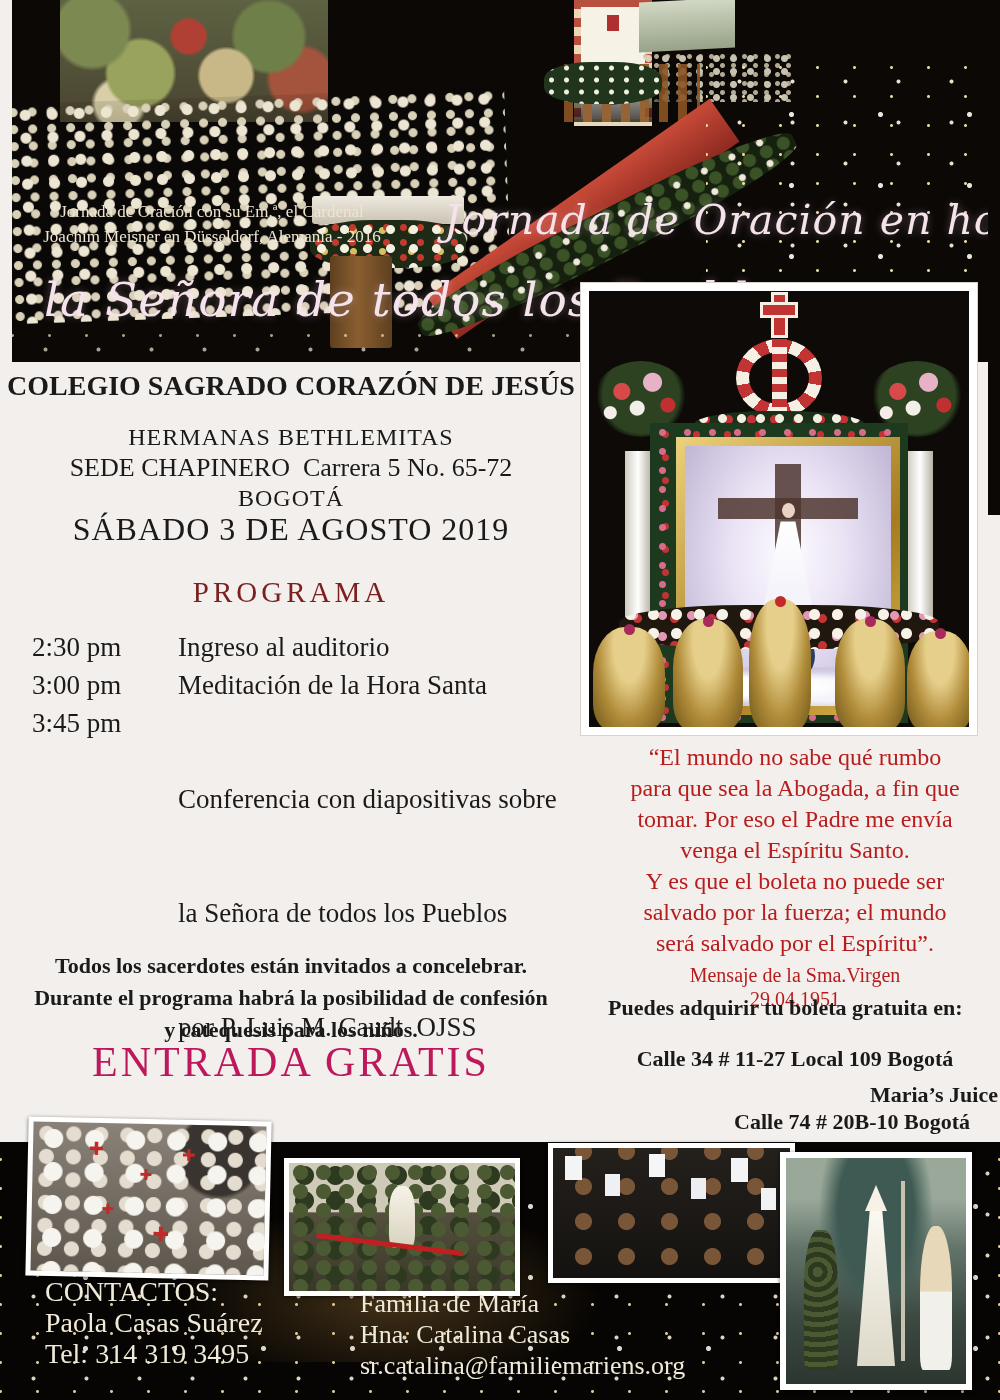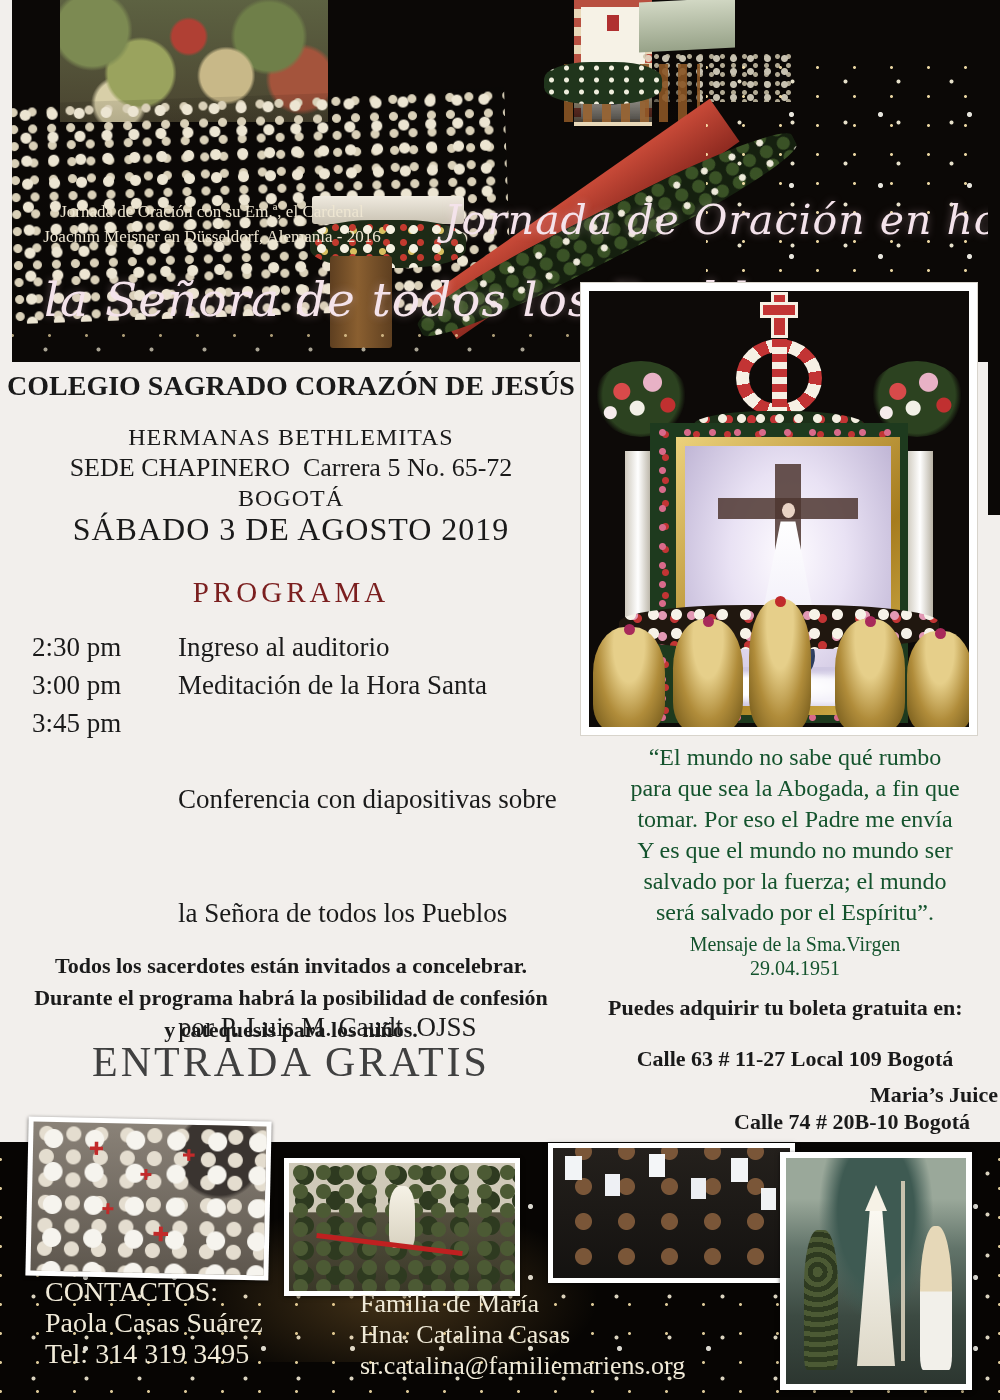--- a/index.html
+++ b/index.html
@@ -144,25 +144,25 @@
   .order{top:424px;font-size:24px;letter-spacing:1px;}
   .address{top:453px;font-size:26px;white-space:pre-wrap;}
   .city{top:485px;font-size:24px;letter-spacing:1px;}
   .eventdate{top:511px;font-size:32px;letter-spacing:1px;}
   .programa{top:576px;font-size:29px;color:#7b1f1f;letter-spacing:4px;}
   .program-list{position:absolute;left:32px;top:628px;font-size:27px;line-height:38px;text-align:left;}
   .prow{display:flex;}
   .ptime{width:118px;flex:none;}
   .plines{padding-left:28px;white-space:pre-wrap;}
   .notes{top:950px;font-weight:bold;font-size:22px;line-height:32px;}
-  .free{top:1038px;font-size:42px;color:#404040;letter-spacing:3px;text-align:center;}
+  .free{top:1038px;font-size:42px;color:#be185d;letter-spacing:3px;text-align:center;}
 
   
   .quote{position:absolute;left:598px;top:742px;width:394px;text-align:center;
-     color:#14532d;font-size:24px;line-height:31px;}
+     color:#b91c1c;font-size:24px;line-height:31px;}
   .quote-attr{font-size:20px;line-height:24px;margin-top:4px;}
   .quote-date{font-size:20px;line-height:24px;}
   .tickets-head{position:absolute;left:608px;top:995px;font-weight:bold;font-size:22px;}
   .loc1{position:absolute;left:600px;top:1046px;width:390px;text-align:center;font-weight:bold;font-size:22px;}
   .loc2name{position:absolute;left:628px;top:1082px;width:370px;text-align:right;font-weight:bold;font-size:22px;}
   .loc2addr{position:absolute;left:600px;top:1109px;width:370px;text-align:right;font-weight:bold;font-size:22px;}
 
   
   .bottom{position:absolute;left:0;top:1142px;width:1000px;height:258px;background:#070503;}
   .bottom-glow{position:absolute;left:180px;top:60px;width:420px;height:160px;opacity:.8;
@@ -318,29 +318,30 @@
     <div>Todos los sacerdotes están invitados a concelebrar.</div>
     <div>Durante el programa habrá la posibilidad de confesión</div>
     <div>y catequesis para los niños.</div>
   </div>
   <div class="lcol free">ENTRADA GRATIS</div>
 
   <div class="quote">
     <div>“El mundo no sabe qué rumbo</div>
     <div>para que sea la Abogada, a fin que</div>
     <div>tomar. Por eso el Padre me envía</div>
-    <div>Y es que el mundo no mundo ser</div>
+    <div>venga el Espíritu Santo.</div>
+    <div>Y es que el boleta no puede ser</div>
     <div>salvado por la fuerza; el mundo</div>
     <div>será salvado por el Espíritu”.</div>
     <div class="quote-attr">Mensaje de la Sma.Virgen</div>
     <div class="quote-date">29.04.1951</div>
   </div>
 
   <div class="tickets-head">Puedes adquirir tu boleta gratuita en:</div>
-  <div class="loc1">Calle 63 # 11-27 Local 109 Bogotá</div>
+  <div class="loc1">Calle 34 # 11-27 Local 109 Bogotá</div>
   <div class="loc2name">Maria’s Juice</div>
   <div class="loc2addr">Calle 74 # 20B-10 Bogotá</div>
 
   <div class="bottom">
     <div class="bottom-bokeh bokeh"></div>
     <div class="bottom-glow"></div>
   </div>
 
   <div class="bphoto photo1">
     <div class="bscene scene-nuns">

